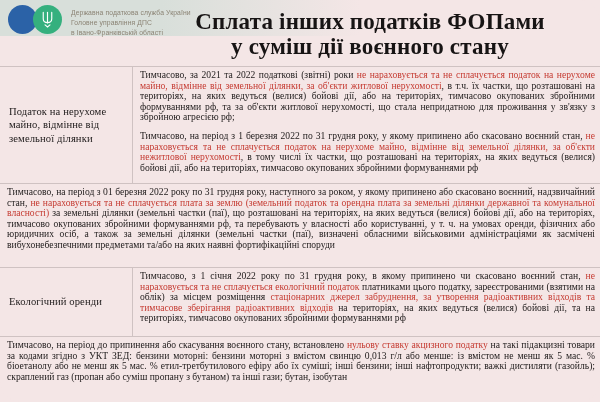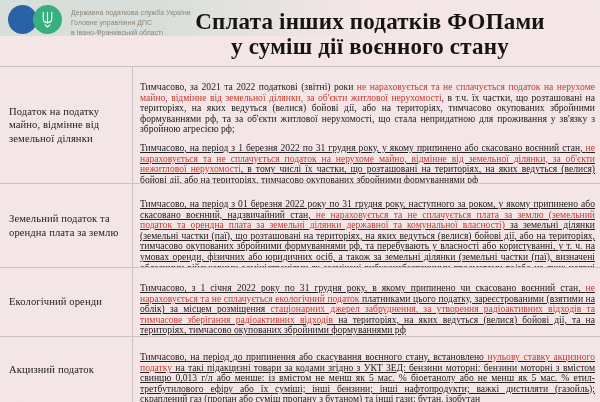--- a/index.html
+++ b/index.html
@@ -26,23 +26,23 @@
 
   
   .table { position:absolute; top:66px; left:0; width:600px; height:336px;
            border-top:1px solid #cfc2c2; }
   .row { display:flex; width:100%; border-bottom:1px solid #cfc2c2; overflow:hidden; }
   .row:last-child { border-bottom:none; }
   .label-cell { width:133px; min-width:133px; border-right:1px solid #cfc2c2;
                 display:flex; align-items:center; padding:4px 6px 4px 9px;
                 font-size:10.6px; line-height:1.25; color:#242020; letter-spacing:.1px; }
   .content-cell { flex:1; padding:3px 5px 2px 7px; font-size:9.6px; line-height:10.6px;
-                  color:#242020; text-align:justify; overflow:hidden;margin-top:12px; }
+                  color:#242020; text-align:justify; overflow:hidden; }
   .content-cell p { margin:0 0 8px 0; }
-  .content-cell p:last-child { margin-bottom:0;text-decoration:underline; }
+  .content-cell p:last-child { margin-bottom:0; }
   .red { color:#c53a31; }
 </style>
 </head>
 <body>
 
 <div class="page">
   <div class="band"></div>
 
   <header class="header">
     <div class="brand">
@@ -65,38 +65,36 @@
       </div>
     </div>
     <h1 class="title">
       <span>Сплата інших податків ФОПами</span><br>
       <span>у суміш дії воєнного стану</span>
     </h1>
   </header>
 
   <main class="table" id="tax-table">
       <section class="row" style="height: 117px;">
-        <div class="label-cell">Податок на податку майно, відмінне від земельної ділянки</div>
+        <div class="label-cell">Податок на нерухоме майно, відмінне від земельної ділянки</div>
         <div class="content-cell">
           <p><span>Тимчасово, за 2021 та 2022 податкові (звітні) роки </span><span class="red">не нараховується та не сплачується податок на нерухоме майно, відмінне від земельної ділянки, за об'єкти житлової нерухомості</span><span>, в т.ч. їх частки, що розташовані на територіях, на яких ведуться (велися) бойові дії, або на територіях, тимчасово окупованих збройними формуваннями рф, та за об'єкти житлової нерухомості, що стала непридатною для проживання у зв'язку з збройною агресією рф;</span></p>
           <p><span>Тимчасово, на період з 1 березня 2022 по 31 грудня року, у якому припинено або скасовано воєнний стан, </span><span class="red">не нараховується та не сплачується податок на нерухоме майно, відмінне від земельної ділянки, за об'єкти нежитлової нерухомості</span><span>, в тому числі їх частки, що розташовані на територіях, на яких ведуться (велися) бойові дії, або на територіях, тимчасово окупованих збройними формуваннями рф</span></p>
         </div>
       </section>
       <section class="row" style="height: 84px;">
-        <div class="label-cell">Земельний податок та орендна плата за землю</div>
         <div class="content-cell">
           <p><span>Тимчасово, на період з 01 березня 2022 року по 31 грудня року, наступного за роком, у якому припинено або скасовано воєнний, надзвичайний стан, </span><span class="red">не нараховується та не сплачується плата за землю (земельний податок та орендна плата за земельні ділянки державної та комунальної власності)</span><span> за земельні ділянки (земельні частки (паї), що розташовані на територіях, на яких ведуться (велися) бойові дії, або на територіях, тимчасово окупованих збройними формуваннями рф, та перебувають у власності або користуванні, у т. ч. на умовах оренди, фізичних або юридичних осіб, а також за земельні ділянки (земельні частки (паї), визначені обласними військовими адміністраціями як засмічені вибухонебезпечними предметами та/або на яких наявні фортифікаційні споруди</span></p>
         </div>
       </section>
       <section class="row" style="height: 69px;">
         <div class="label-cell">Екологічний оренди</div>
         <div class="content-cell">
           <p><span>Тимчасово, з 1 січня 2022 року по 31 грудня року, в якому припинено чи скасовано воєнний стан, </span><span class="red">не нараховується та не сплачується екологічний податок</span><span> платниками цього податку, зареєстрованими (взятими на облік) за місцем розміщення </span><span class="red">стаціонарних джерел забруднення, за утворення радіоактивних відходів та тимчасове зберігання радіоактивних відходів</span><span> на територіях, на яких ведуться (велися) бойові дії, та на територіях, тимчасово окупованих збройними формуваннями рф</span></p>
         </div>
       </section>
       <section class="row" style="height: 66px;">
-        <div class="label-cell">Акцизний податок</div>
         <div class="content-cell">
           <p><span>Тимчасово, на період до припинення або скасування воєнного стану, встановлено </span><span class="red">нульову ставку акцизного податку</span><span> на такі підакцизні товари за кодами згідно з УКТ ЗЕД: бензини моторні: бензини моторні з вмістом свинцю 0,013 г/л або менше: із вмістом не менш як 5 мас. % біоетанолу або не менш як 5 мас. % етил-третбутилового ефіру або їх суміші; інші бензини; інші нафтопродукти; важкі дистиляти (газойль); скраплений газ (пропан або суміш пропану з бутаном) та інші гази; бутан, ізобутан</span></p>
         </div>
       </section>
     </main>
 </div>
 
 </body></html>

